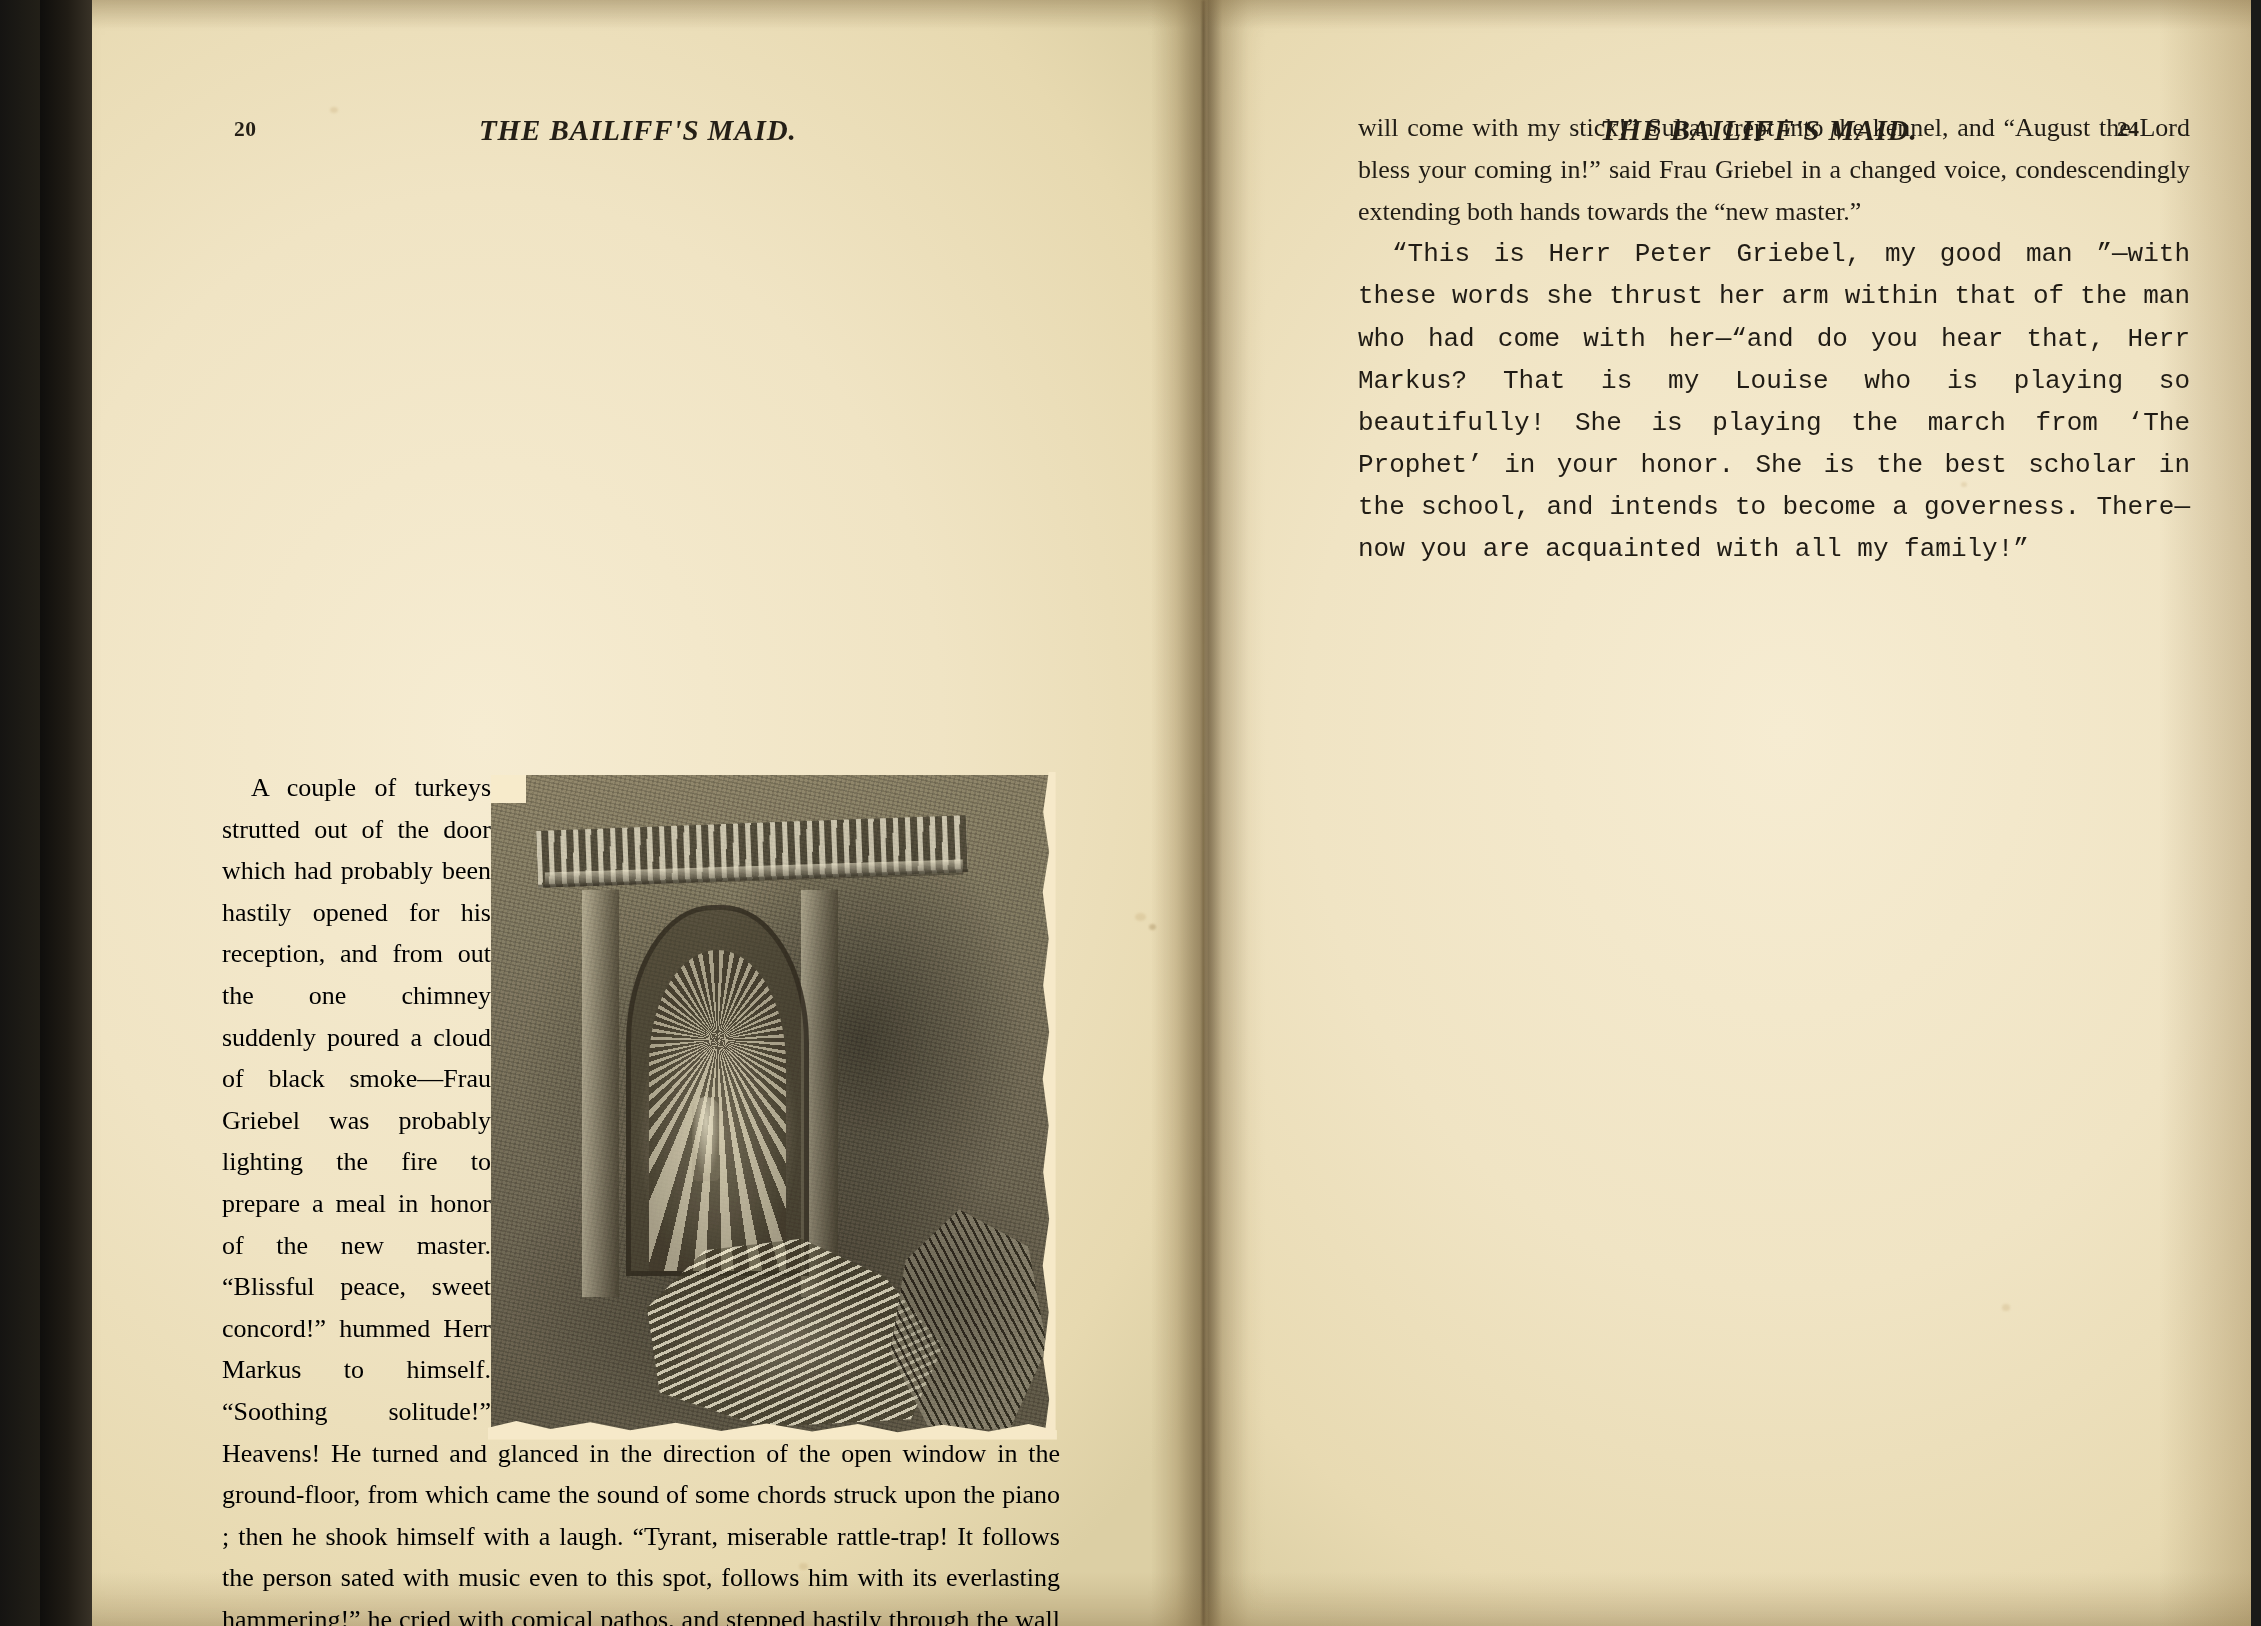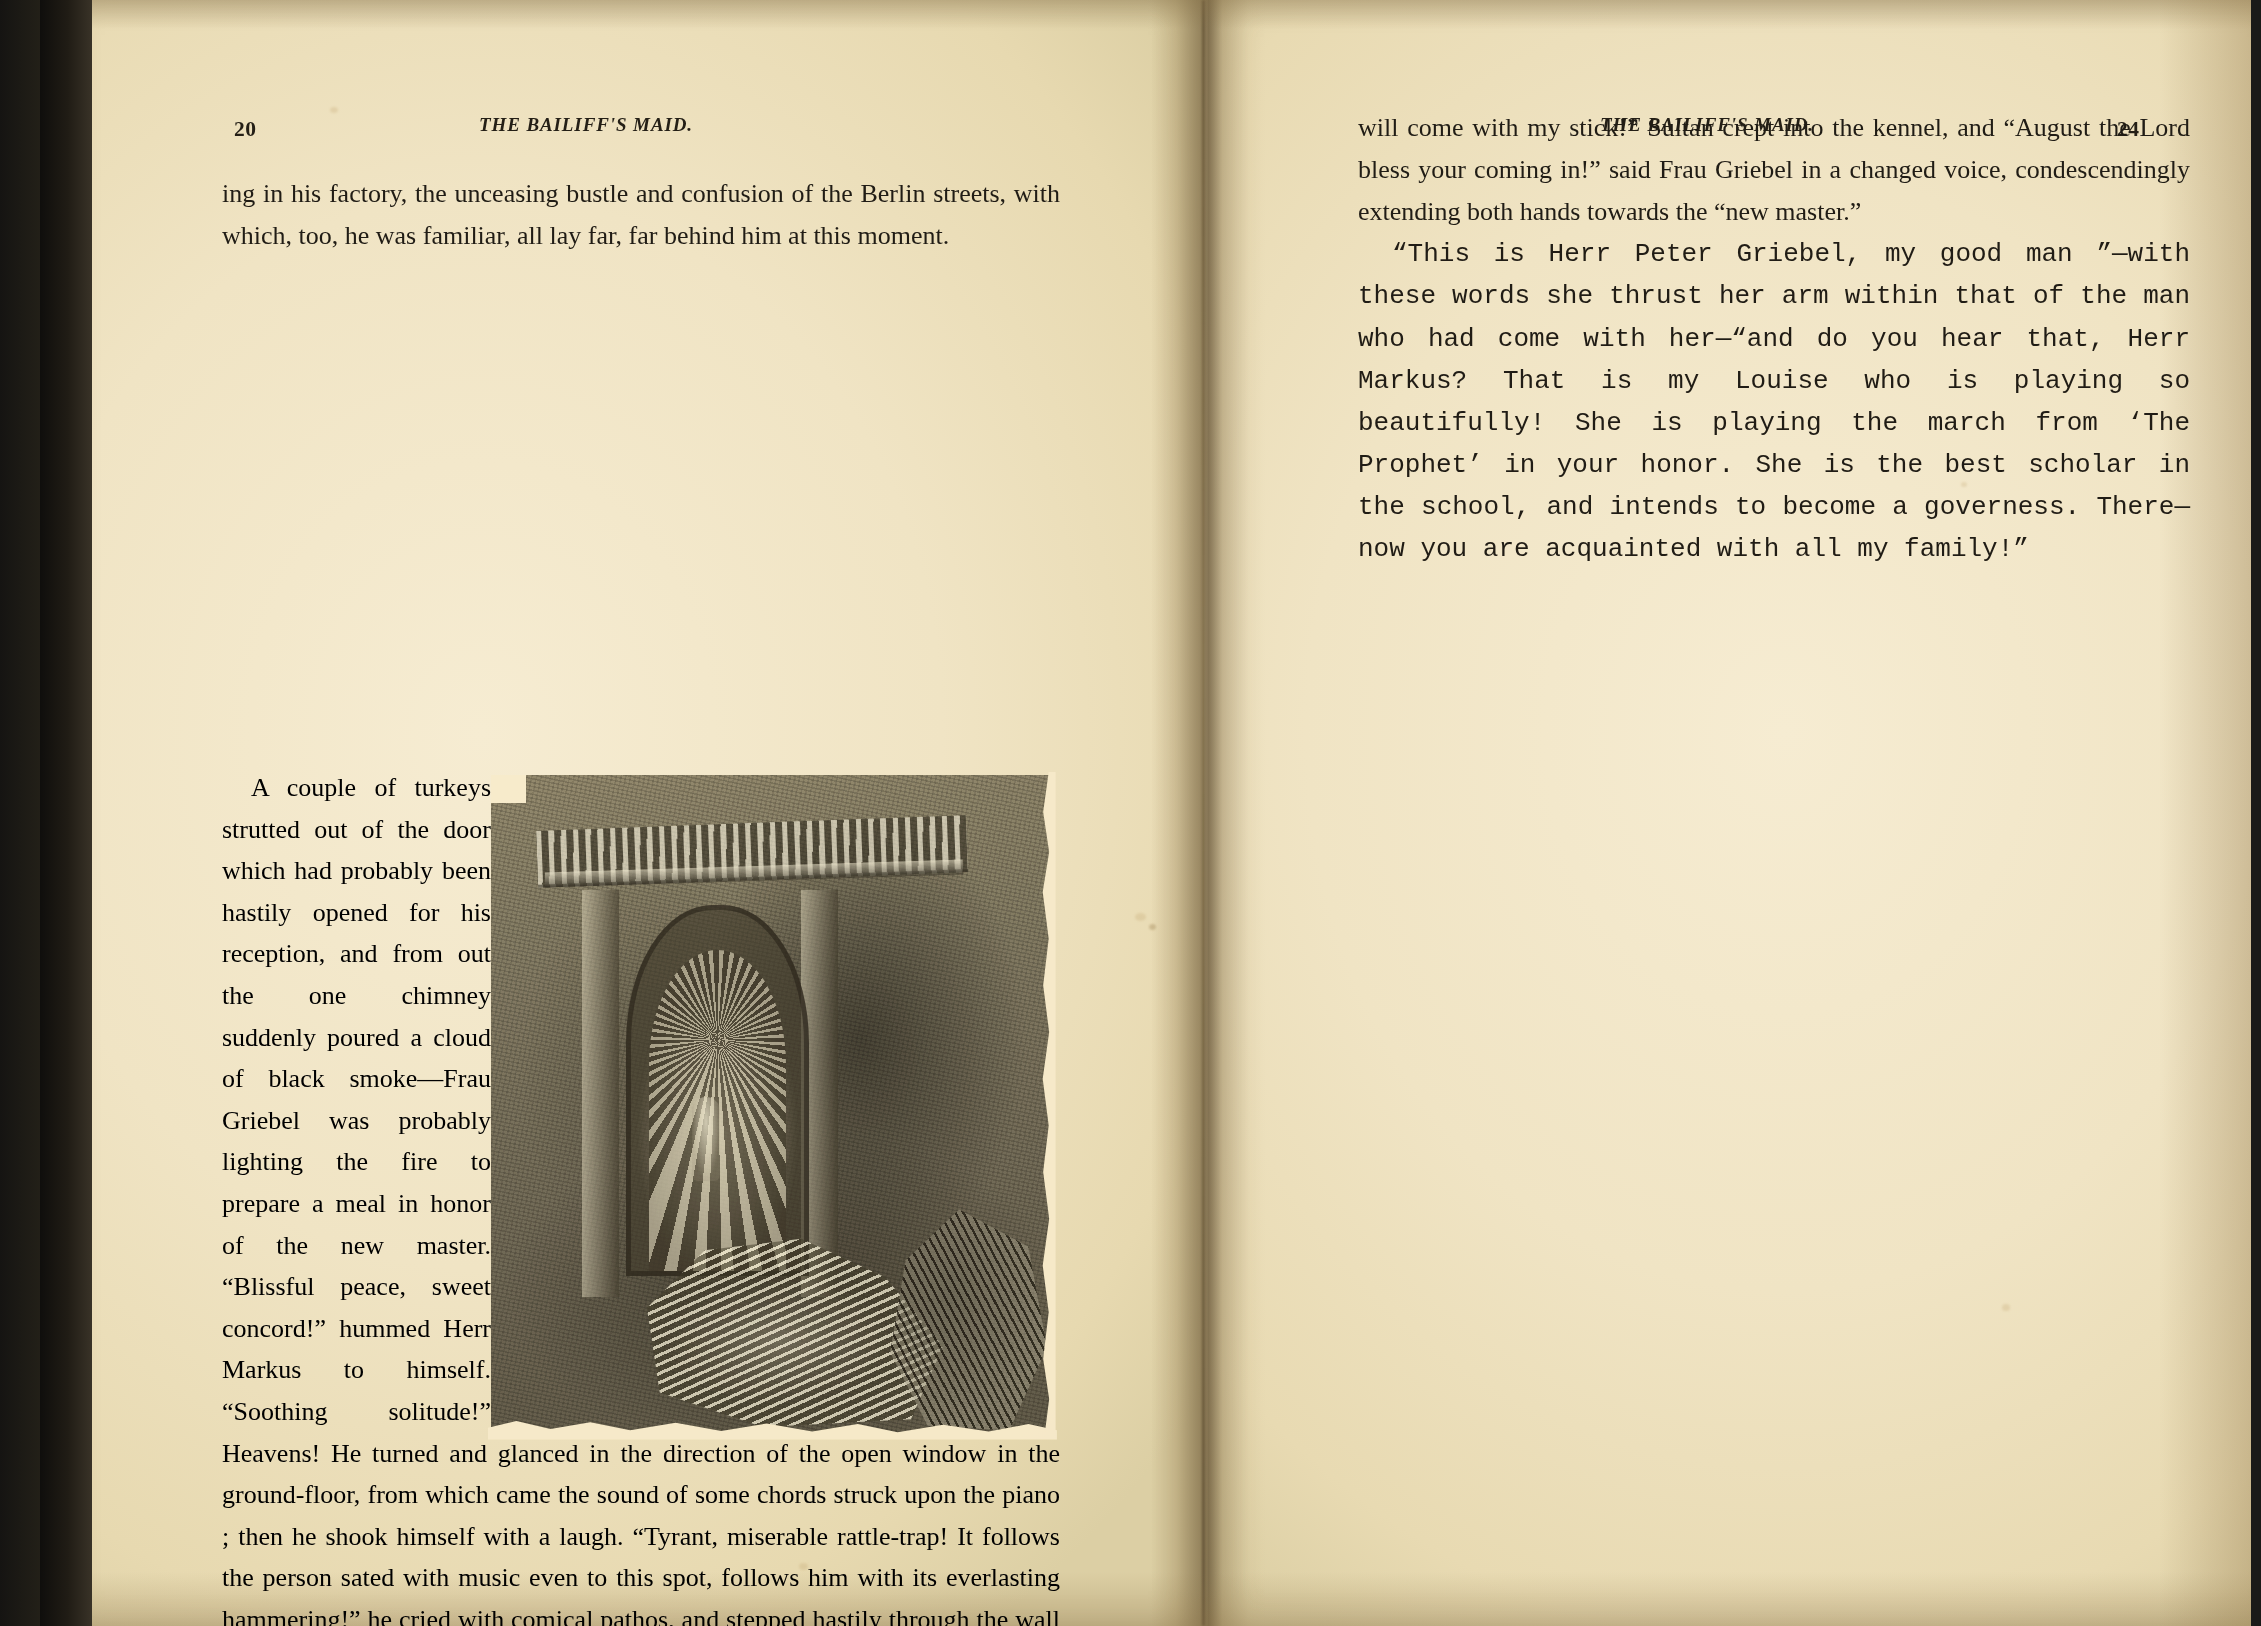--- a/index.html
+++ b/index.html
@@ -99,21 +99,21 @@
   .col {
     position: absolute;
     color: #1d1a14;
   }
   .col-right { left: 1358px; top: 107px; width: 832px; }
 
   .running-head {
     position: absolute;
     font-style: italic;
     font-weight: bold;
-    font-size: 19px;
+    font-size: 29px;
     letter-spacing: 0.9px;
     color: #241f16;
     white-space: nowrap;
   }
   .folio {
     position: absolute;
     font-size: 21.5px;
     font-weight: bold;
     color: #241f16;
     letter-spacing: 0.4px;
@@ -264,23 +264,20 @@
   <div class="spot" style="left:1135px; top:913px; width:10.7px; height:7.7px;"></div>
   <div class="spot dark" style="left:1149px; top:924px; width:7px; height:6.1px;"></div>
   <div class="spot" style="left:799px; top:1563px; width:9.2px; height:7px;"></div>
   <div class="spot" style="left:2002px; top:1304px; width:8.4px; height:7px;"></div>
   <div class="spot" style="left:1961px; top:482px; width:6.1px; height:5.4px;"></div>
   <div class="spot" style="left:330px; top:107px; width:7.7px; height:6.1px;"></div>
 
   <div class="folio folio-left">20</div>
   <div class="running-head rh-left">THE BAILIFF'S MAID.</div>
 
-  <div class="block-a body">
-    <p>ing in his factory, the unceasing bustle and confusion of the Berlin streets, with which, too, he was familiar, all lay far, far behind him at this moment.</p>
-  </div>
 
   <div class="block-b">
     <div class="illus-float"></div>
     <div class="narrow-text">
       <p class="indent">A couple of turkeys strutted out of the door which had probably been hastily opened for his reception, and from out the one chimney suddenly poured a cloud of black smoke—Frau Griebel was probably lighting the fire to prepare a meal in honor of the new master. “Blissful peace, sweet concord!” hummed Herr Markus to himself. “Soothing solitude!” Heavens! He turned and glanced in the direction of the open window in the ground-floor, from which came the sound of some chords struck upon the piano ; then he shook himself with a laugh. “Tyrant, miserable rattle-trap! It follows the person sated with music even to this spot, follows him with its everlasting hammering!” he cried with comical pathos, and stepped hastily through the wall - door into the court.</p>
 
     </div>
   </div>
 
   <div class="illustration">

